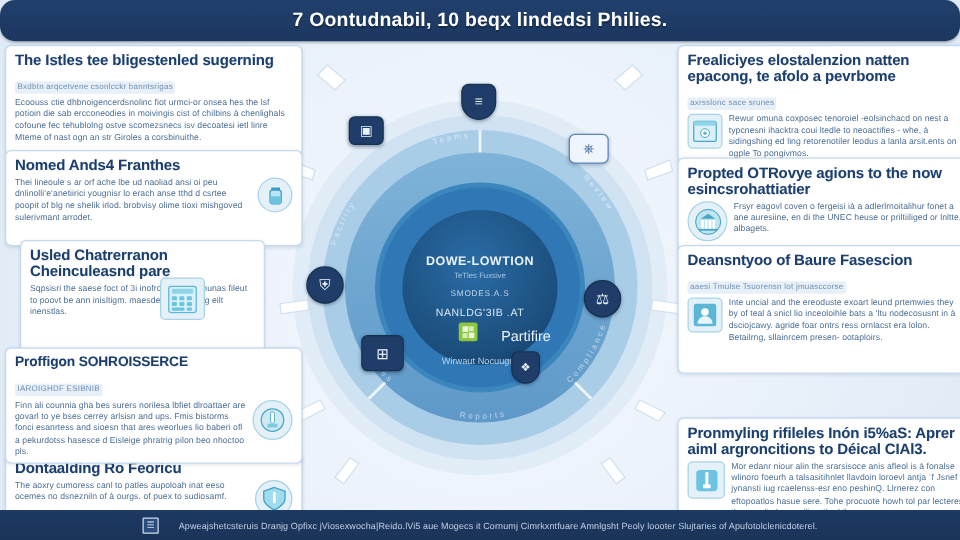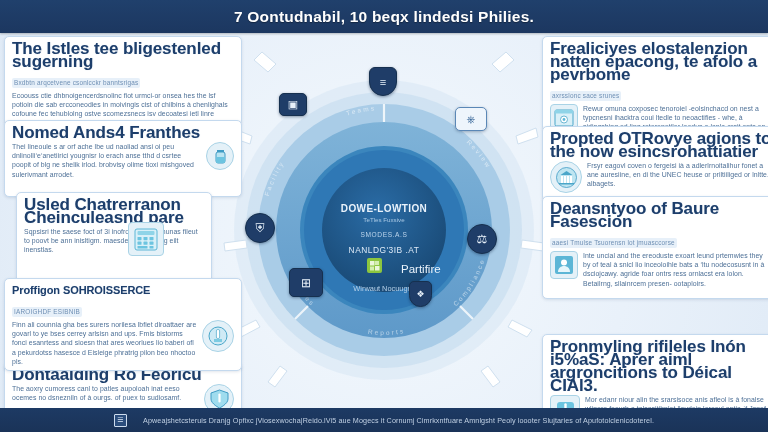--- a/index.html
+++ b/index.html
@@ -12,20 +12,21 @@
   .page{position:absolute;inset:0;background:
       radial-gradient(circle at 50% 55%, #f4f9fd 0%, #e9f1fa 55%, #dfeaf6 100%);}
 
   
   .header{
     position:absolute;left:0;top:0;width:768px;height:33px;
     background:linear-gradient(180deg,#20406c 0%,#1c3760 100%);
     display:flex;align-items:center;justify-content:center;
     box-shadow:0 1px 2px rgba(0,0,0,.25);
     z-index:40;
+    border-radius:12px;
   }
   .header-title{
     color:#ffffff;font-size:15.5px;font-weight:bold;letter-spacing:.2px;
     text-shadow:0 1px 1px rgba(0,0,0,.35);
     white-space:nowrap;
   }
 
   
   .footer{
     position:absolute;left:0;bottom:0;width:768px;height:24px;
@@ -71,21 +72,21 @@
   
   .card{
     position:absolute;background:#ffffff;
     border:1px solid #c4d9ee;border-radius:5px;
     box-shadow:0 1px 3px rgba(40,70,110,.14);
     padding:5px 7px 6px 7px;
     z-index:20;
     overflow:hidden;
   }
   .card-title{
-    color:#1d3e6b;font-weight:bold;font-size:17px;line-height:13px;
+    color:#1d3e6b;font-weight:bold;font-size:12px;line-height:13px;
     margin-bottom:3px;letter-spacing:-.1px;
     text-shadow:0 0 1px rgba(120,160,200,.35);
   }
   .card-sub{
     display:inline-block;
     color:#6e8fb4;font-size:6.4px;line-height:8px;margin-bottom:3px;
     background:#e7f0f9;padding:1px 2px;border-radius:2px;
     letter-spacing:.2px;
   }
   .card-body{

